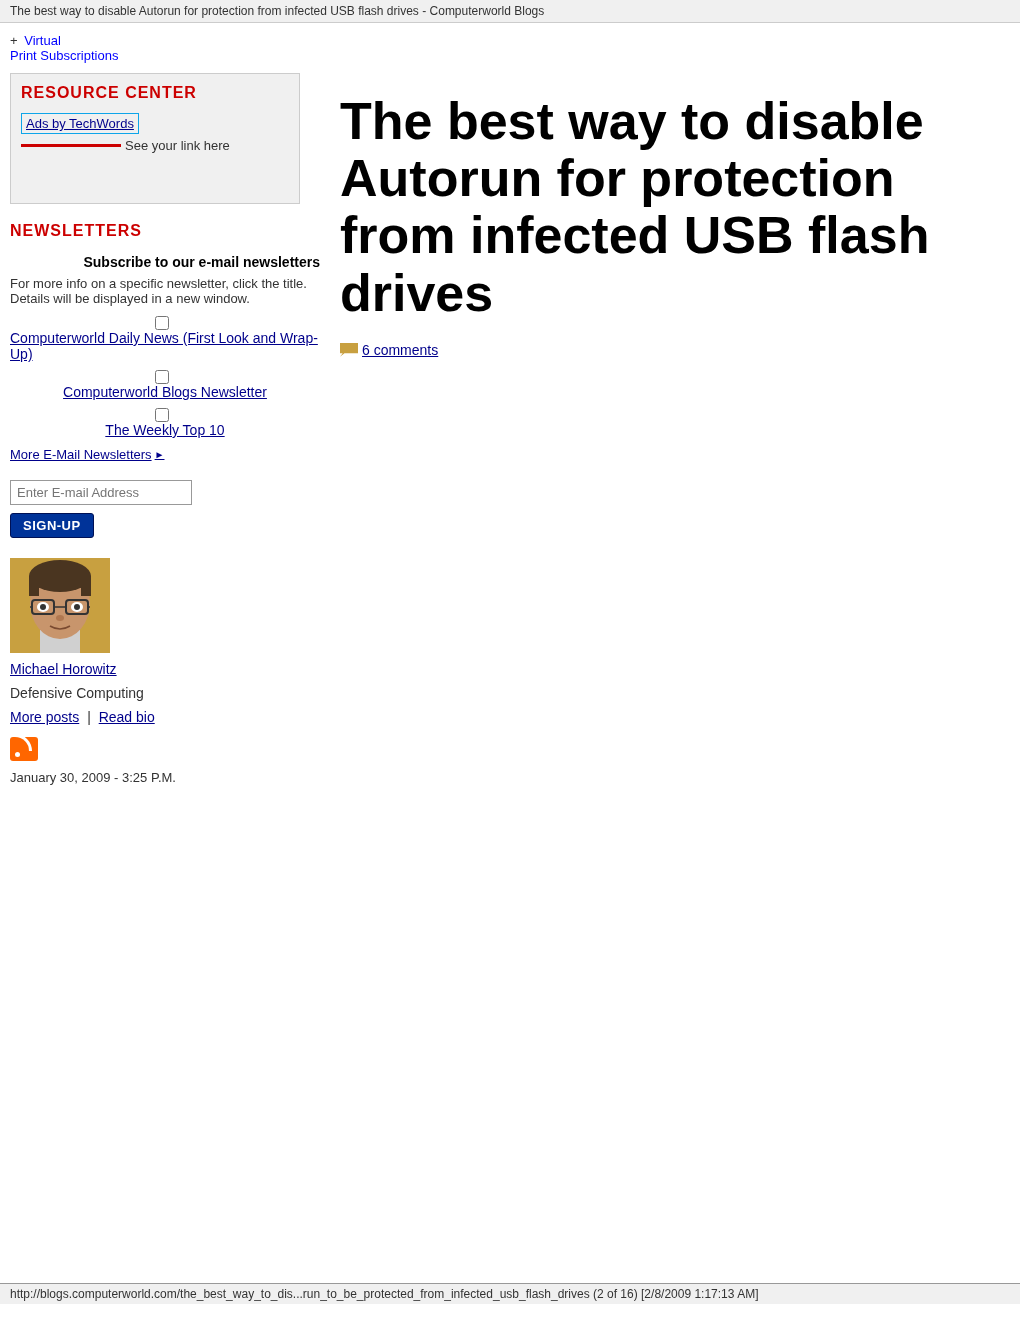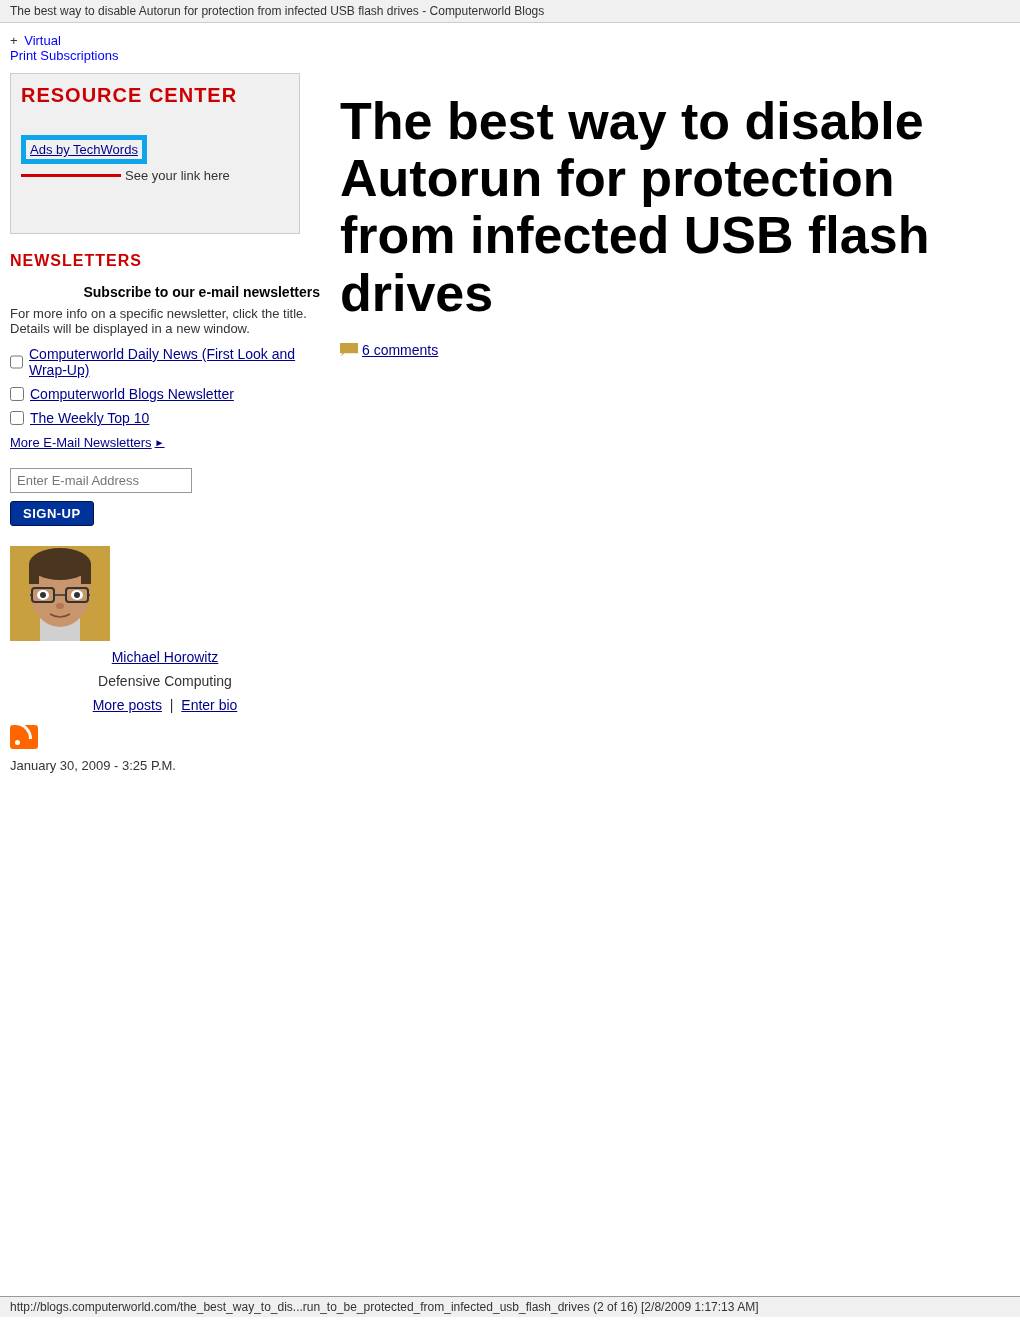--- a/index.html
+++ b/index.html
@@ -47,28 +47,28 @@
     
     .resource-center {
       background: #f0f0f0;
       border: 1px solid #ccc;
       padding: 10px;
       margin-bottom: 18px;
       width: 290px;
     }
     .resource-center h3 {
       color: #cc0000;
-      font-size: 20px;
+      font-size: 16px;
       font-weight: bold;
       letter-spacing: 1px;
-      margin-bottom: 28px;
+      margin-bottom: 11px;
     }
     .resource-center .ads-link {
       display: inline-block;
-      border: 5px solid #0ea5e9;
+      border: 1px solid #0ea5e9;
       padding: 2px 4px;
       color: #00008b;
       text-decoration: underline;
       font-size: 13px;
       cursor: pointer;
     }
     .resource-center .see-link-row {
       margin-top: 4px;
       display: flex;
       align-items: center;
@@ -108,20 +108,21 @@
     }
     .newsletters-section .subscribe-desc {
       font-size: 13px;
       color: #333;
       margin-bottom: 10px;
     }
     .newsletter-item {
       display: flex;
       align-items: center;
       margin-bottom: 8px;
+      flex-direction: column;
     }
     .newsletter-item input[type="checkbox"] {
       margin-right: 6px;
       width: 14px;
       height: 14px;
     }
     .newsletter-item a {
       color: #00008b;
       text-decoration: underline;
       font-size: 14px;
@@ -155,21 +156,20 @@
       font-size: 13px;
       font-weight: bold;
       cursor: pointer;
       letter-spacing: 0.5px;
     }
 
     
     .author-section {
       margin-top: 14px;
       margin-bottom: 10px;
-      text-align: center;
     }
     .author-avatar {
       width: 100px;
       height: 95px;
       background: #c8a040;
       margin-bottom: 8px;
       position: relative;
       overflow: hidden;
     }
     .author-name a {
@@ -266,21 +266,21 @@
       height: 14px;
       background: #c8a040;
       margin-right: 4px;
       position: relative;
       clip-path: polygon(0 0, 100% 0, 100% 75%, 25% 75%, 0 100%, 15% 75%, 0 75%);
     }
 
     
     .status-bar {
       position: fixed;
-      bottom: 3px;
+      bottom: 16px;
       left: 0;
       right: 0;
       background: #f0f0f0;
       border-top: 1px solid #999;
       padding: 3px 10px;
       font-size: 12px;
       color: #333;
     }
   </style>
 </head>
@@ -373,21 +373,21 @@
           <path d="M40 68 Q50 74 60 68" stroke="#7a4a30" stroke-width="1.5" fill="none"></path>
         </svg>
       </div>
       <div class="author-name">
         <a>Michael Horowitz</a>
       </div>
       <div class="author-blog">Defensive Computing</div>
       <div class="author-links">
         <a>More posts</a>
         <span class="separator"> | </span>
-        <a>Enter bio</a>
+        <a>Read bio</a>
       </div>
     </div>
 
     <div class="rss-section">
       <div class="rss-icon"></div>
       <div class="post-date">January 30, 2009 - 3:25 P.M.</div>
     </div>
 
   </div>
 

